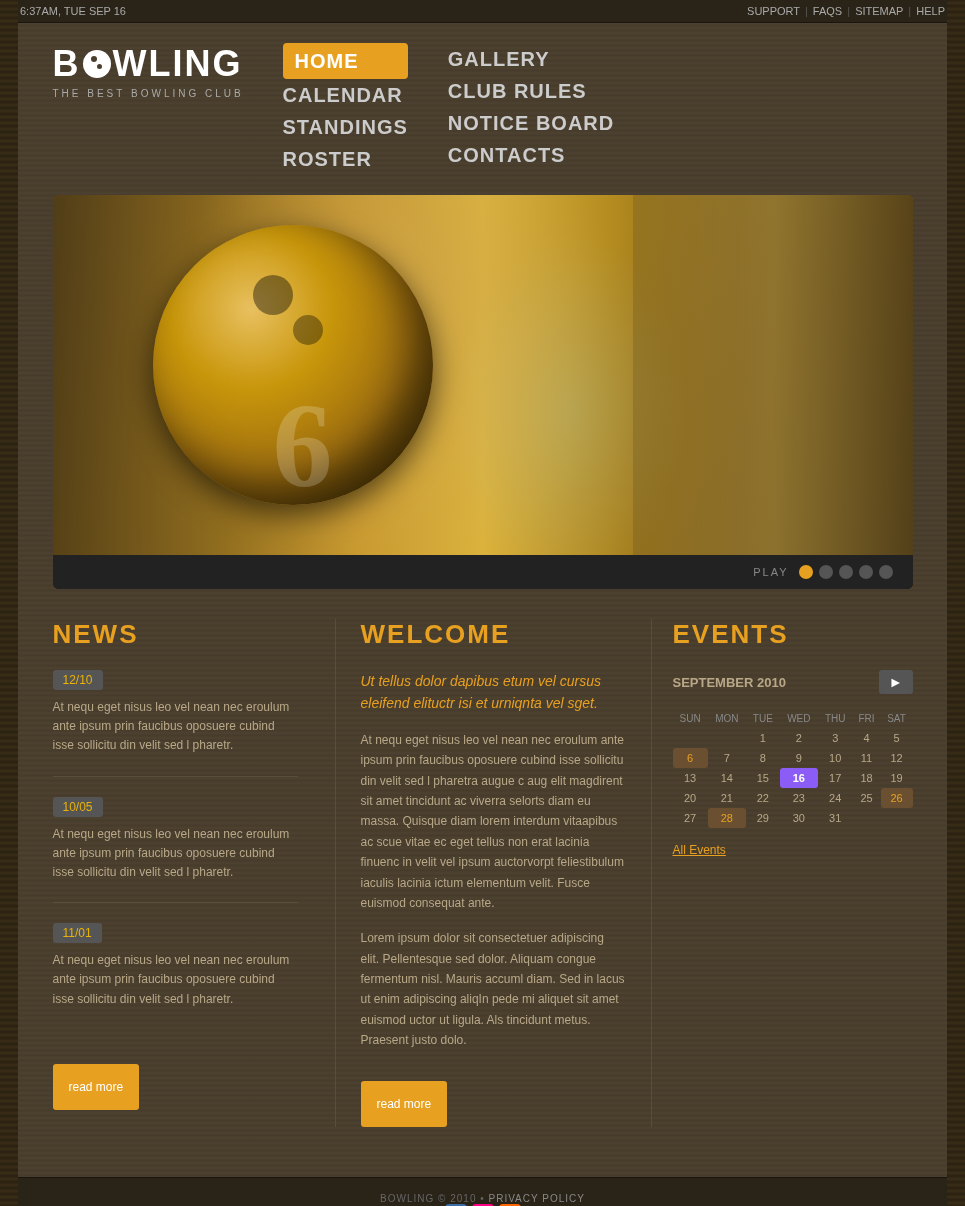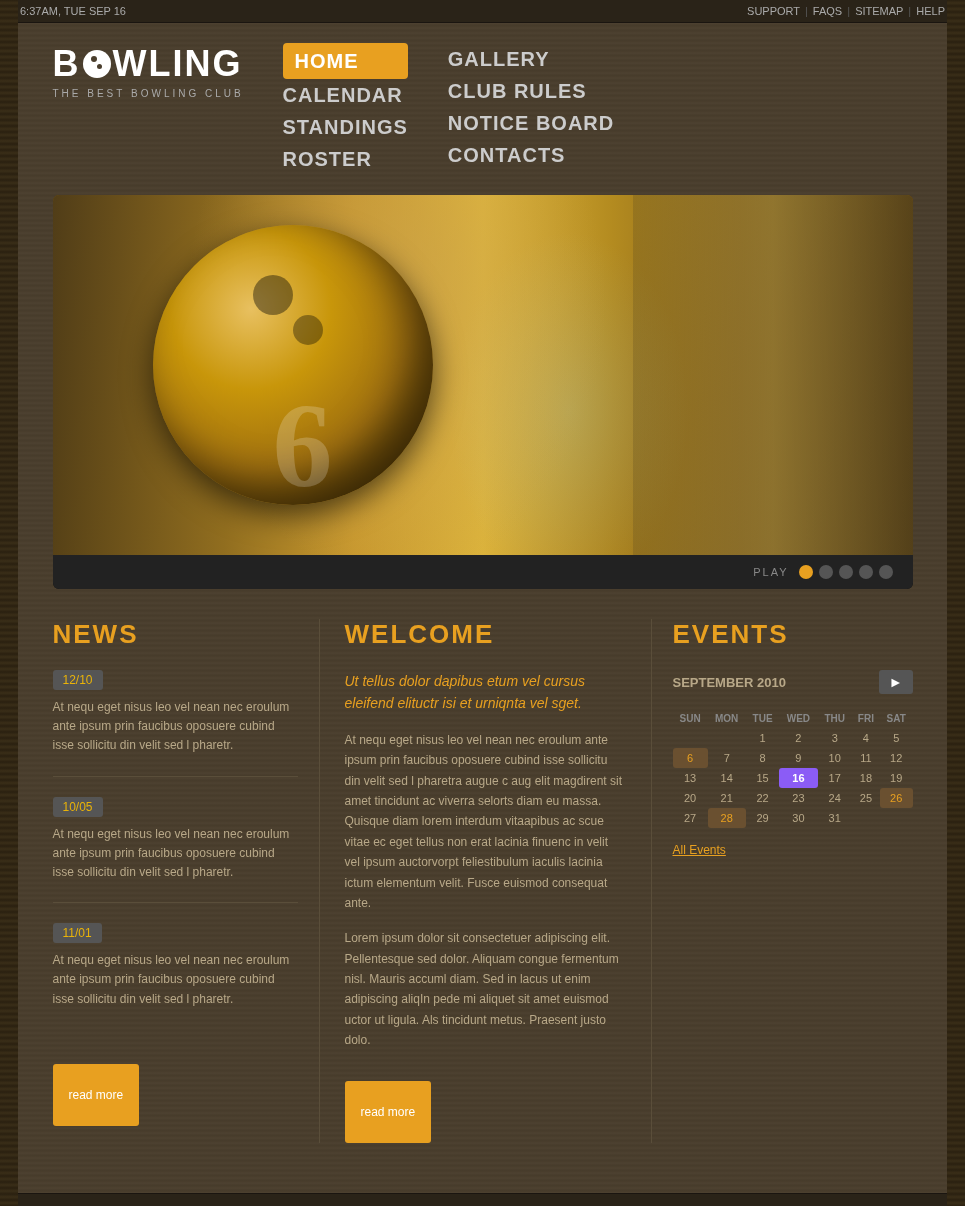--- a/index.html
+++ b/index.html
@@ -240,20 +240,21 @@
     .col-news {
       width: 245px;
       flex-shrink: 0;
     }
 
     .col-welcome {
       flex: 1;
       border-left: 1px solid #5a4e3a;
       border-right: 1px solid #5a4e3a;
       padding: 0 25px;
+      margin-left: 16px;
     }
 
     .col-events {
       width: 240px;
       flex-shrink: 0;
     }
 
     .section-title {
       color: #e8a020;
       font-size: 26px;
@@ -285,21 +286,21 @@
       color: #b8a888;
       font-size: 12px;
       line-height: 1.6;
     }
 
     .btn-read-more {
       display: inline-block;
       background: #e8a020;
       color: #fff;
       text-decoration: none;
-      padding: 24px 16px;
+      padding: 16px 16px;
       font-size: 12px;
       border-radius: 3px;
       border: none;
       cursor: pointer;
       margin-top: 15px;
     }
 
     
     .welcome-intro {
       color: #e8a020;
@@ -342,21 +343,21 @@
     }
 
     .calendar-table {
       width: 100%;
       border-collapse: collapse;
       font-size: 11px;
     }
 
     .calendar-table th {
       color: #888;
-      font-weight: bold;
+      font-weight: normal;
       text-align: center;
       padding: 4px 2px;
       text-transform: uppercase;
       font-size: 10px;
     }
 
     .calendar-table td {
       text-align: center;
       padding: 4px 2px;
       color: #b8a888;

